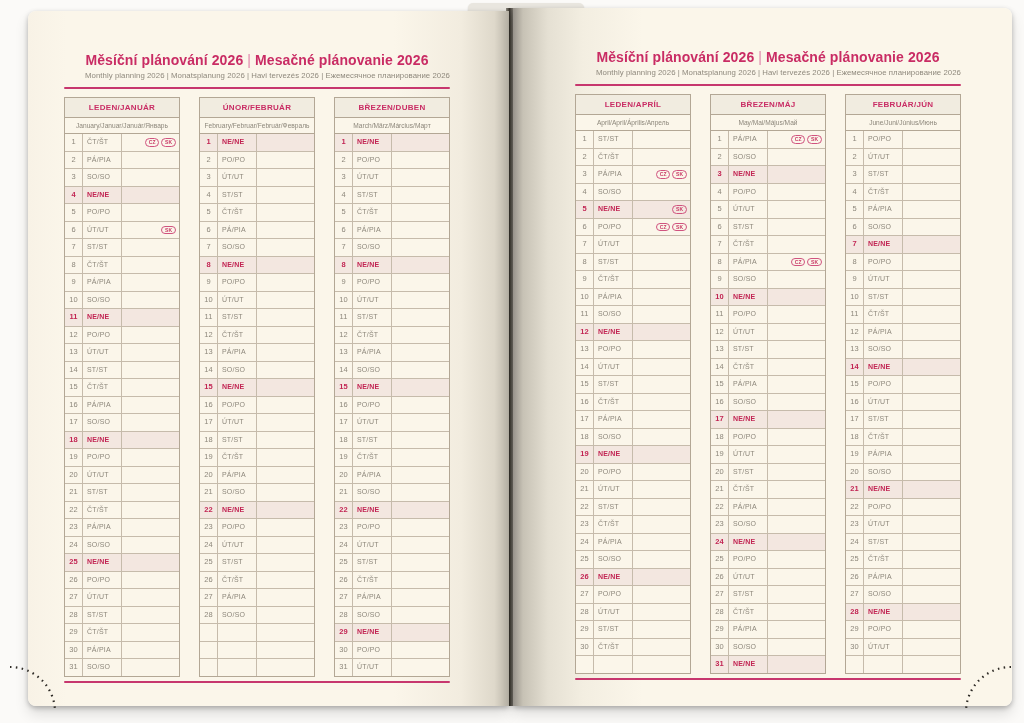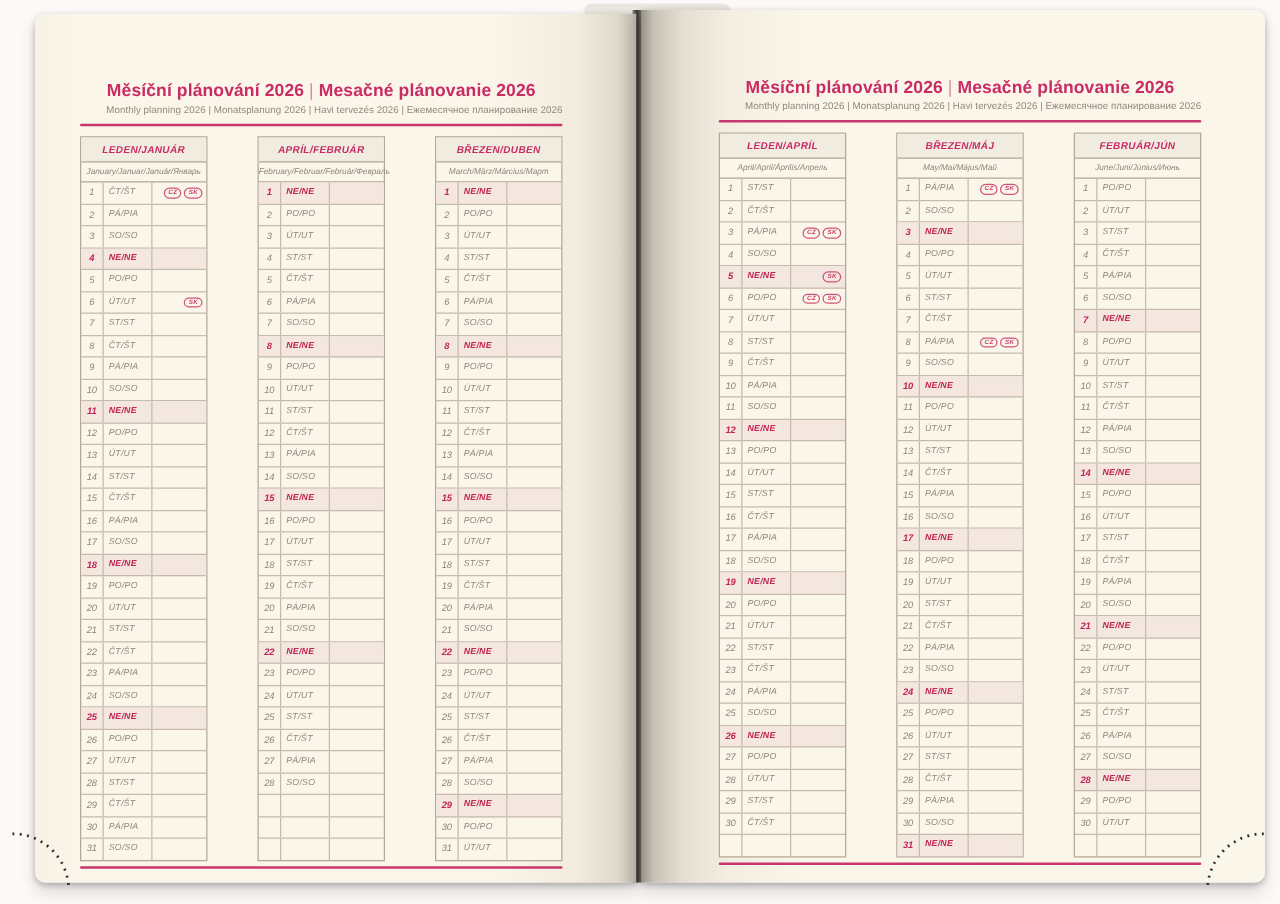--- a/index.html
+++ b/index.html
@@ -19,39 +19,39 @@
   }
   .page{position:absolute;box-shadow:0 2px 5px rgba(0,0,0,.25),0 8px 14px rgba(0,0,0,.12);}
   .page-left{
     left:28px;top:11px;width:481px;height:695px;border-radius:8px 0 0 8px;
     background:linear-gradient(to right,#f8f2e6 0%,#fbf6ea 8%,#fbf6ea 76%,#f2ecdf 90%,#ded8ca 97%,#b7b2a6 100%);
   }
   .page-right{
     left:513px;top:8px;width:499px;height:698px;border-radius:0 8px 8px 0;
     background:linear-gradient(to right,#97928a 0%,#c7c2b5 2%,#e5e0d3 7%,#f3eee1 14%,#fbf6ea 26%,#fbf6ea 100%);
   }
-  .content{position:absolute;top:12px;height:100%;}
+  .content{position:absolute;top:0;height:100%;}
   .page-left  .content{left:36px;width:386px;}
   .page-right .content{left:62px;width:386px;}
 
   .title{
     margin:41px 0 3px;text-align:center;white-space:nowrap;
     font-size:14px;font-weight:700;color:#c92c64;letter-spacing:.1px;
   }
   .title .sep{font-weight:400;color:#e087ab;padding:0 4px;}
   .subtitle{
     text-align:right;white-space:nowrap;
     font-size:7.8px;color:#8f897d;margin-bottom:7px;letter-spacing:.05px;
   }
   .rule{height:2px;background:#c7376e;border-radius:1px;}
   .rule-top{margin-bottom:8px;}
   .rule-bottom{margin-top:4px;}
 
   .tables{display:flex;justify-content:space-between;}
-  .month{width:102px;border:1px solid #b3a795;background:#fbf6ea;box-sizing:border-box;font-style:italic;}
+  .month{width:116px;border:1px solid #b3a795;background:#fbf6ea;box-sizing:border-box;}
   .month-name{
     height:19px;line-height:19px;text-align:center;
     background:#f1ece0;border-bottom:1px solid #b3a795;
     color:#c92c64;font-weight:700;font-size:8px;letter-spacing:.3px;white-space:nowrap;
   }
   .month-langs{
     height:15px;line-height:15px;text-align:center;
     color:#8d877b;font-size:6.6px;border-bottom:1px solid #b3a795;white-space:nowrap;
   }
   .day-row{display:flex;height:16.5px;border-bottom:1px solid #c6bbab;}
@@ -249,21 +249,21 @@
               <div class="c-abbr">PÁ/PIA</div>
               <div class="c-note"></div>
             </div>
             <div class="day-row">
               <div class="c-num">31</div>
               <div class="c-abbr">SO/SO</div>
               <div class="c-note"></div>
             </div>
           </div>
         <div class="month">
-            <div class="month-name">APRÍL/FEBRUÁR</div>
+            <div class="month-name">ÚNOR/FEBRUÁR</div>
             <div class="month-langs">February/Februar/Február/Февраль</div>
             <div class="day-row sunday">
               <div class="c-num">1</div>
               <div class="c-abbr">NE/NE</div>
               <div class="c-note"></div>
             </div>
             <div class="day-row">
               <div class="c-num">2</div>
               <div class="c-abbr">PO/PO</div>
               <div class="c-note"></div>

